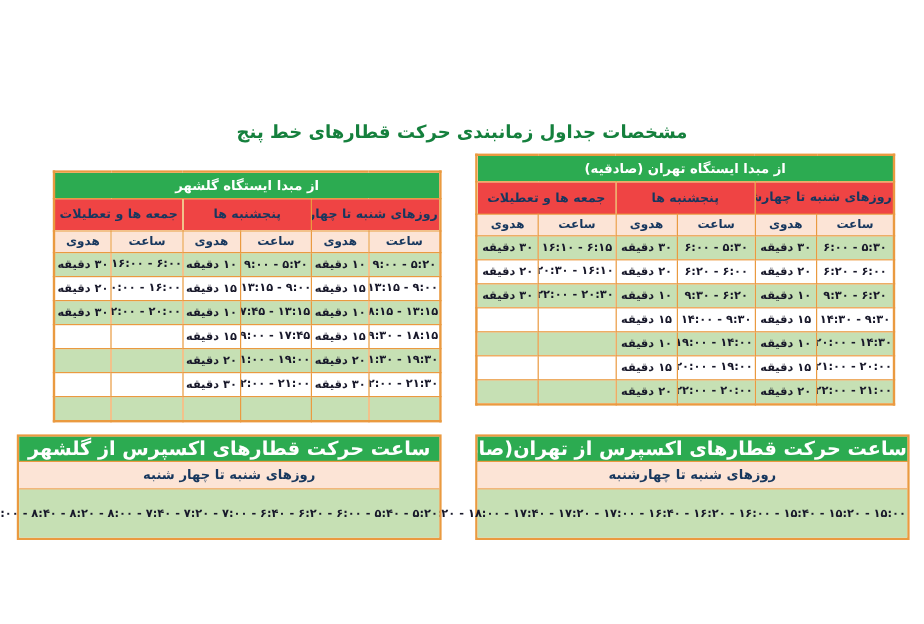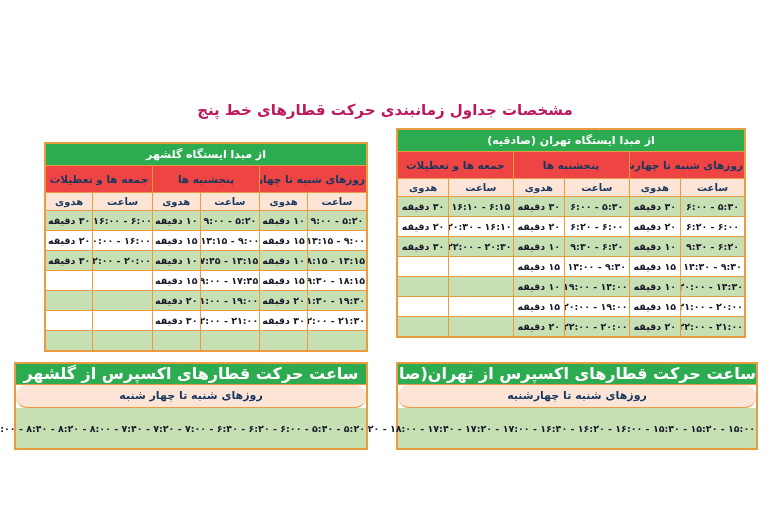--- a/index.html
+++ b/index.html
@@ -6,21 +6,21 @@
     margin: 0; padding: 0;
     width: 770px; height: 520px;
     background: #ffffff;
     font-family: "DejaVu Sans", sans-serif;
     overflow: hidden;
   }
   .page { position: relative; width: 770px; height: 520px; background: #fff; }
 
   .main-title {
     position: absolute; top: 101px; left: 0; width: 770px;
-    text-align: center; color: #be185d;
+    text-align: center; color: #15803d;
     font-size: 15px; font-weight: bold; direction: rtl;
   }
 
   .panel { position: absolute; box-sizing: border-box; }
   .pos-tbl-tehran   { left: 396px; top: 128px; width: 350px; }
   .pos-tbl-golshahr { left: 14px;  top: 142px; width: 354px; padding-left: 30px; }
   .pos-exp-tehran   { left: 396px; top: 362px; width: 362px; }
   .pos-exp-golshahr { left: 14px;  top: 362px; width: 354px; }
 
   table.timetable {
@@ -52,21 +52,20 @@
   .exp { border: 2px solid #ea9a40; direction: rtl; }
   .exp-title {
     background: #2cab51; color: #ffffff; text-align: center;
     font-size: 16px; font-weight: bold; height: 20px; line-height: 20px;
     border-bottom: 1px solid #ea9a40; white-space: nowrap; overflow: hidden;
   }
   .exp-sub {
     background: #fce4d6; color: #17375e; text-align: center;
     font-size: 11px; font-weight: bold; height: 22px; line-height: 22px;
     border-bottom: 1px solid #ea9a40;
-    border-radius: 11px;
   }
   .exp-times {
     background: #c6e0b4; height: 40px;
     display: flex; flex-direction: column; justify-content: center;
     gap: 3px; padding: 2px 1px; box-sizing: border-box;
   }
   .exp-line {
     font-size: 9.5px; font-weight: bold; color: #18182a;
     text-align: center; white-space: nowrap;
   }

